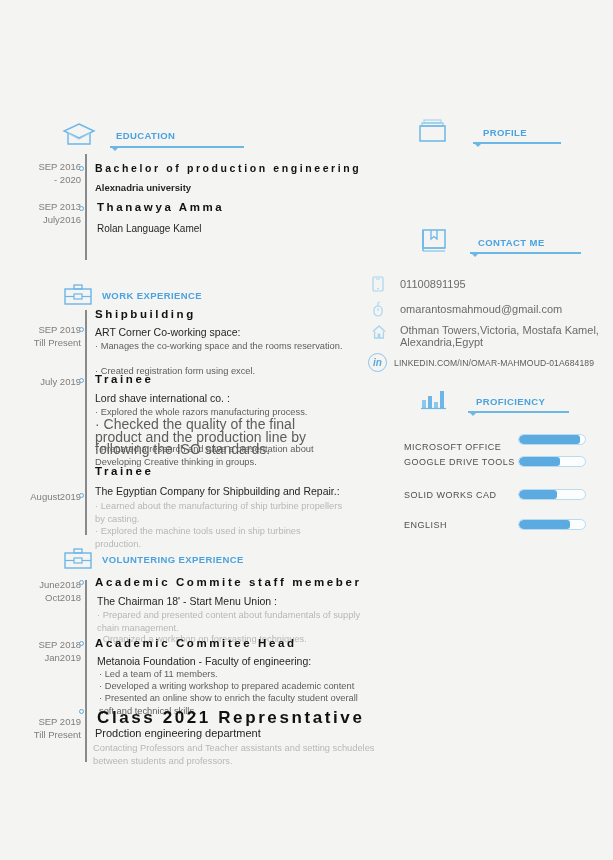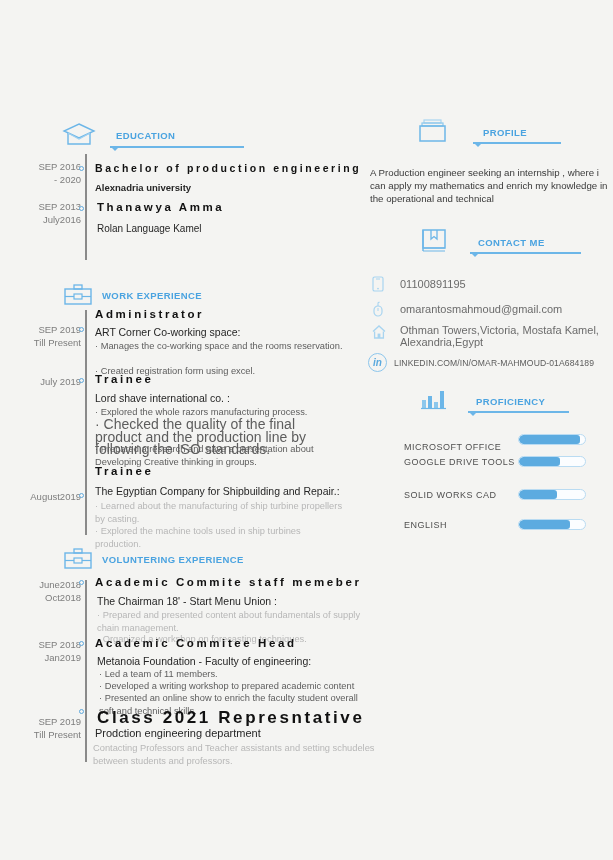--- a/index.html
+++ b/index.html
@@ -152,21 +152,21 @@
     </div>
   </div>
 
   <div class="tl" style="left:0; top:305px;">
     <span class="tl-line" style="left:85px; top:5px; height:225px;"></span>
 
     <div>
       <span class="date" style="left:9px; top:18px;">SEP 2019
 Till Present</span>
       <span class="dot" style="left:79px; top:22px;"></span>
-      <span class="job-title" style="left:95px; top:3px; font-size:11.5px;">Administrator</span>
+      <span class="job-title" style="left:95px; top:3px; font-size:11.5px;">Shipbuilding</span>
       <span class="org" style="left:95px; top:21px; font-size:10.5px;">ART Corner Co-working space:</span>
       <span class="bullets" style="left:95px; top:35px; font-size:9.3px; width:250px;">· Manages the co-working space and the rooms reservation.</span>
       <span class="bullets" style="left:95px; top:60px; font-size:9.3px; width:250px;">· Created registration form using excel.</span>
     </div>
 
     <div>
       <span class="date" style="left:9px; top:70px;">July 2019</span>
       <span class="dot" style="left:79px; top:73px;"></span>
       <span class="job-title" style="left:95px; top:68px; font-size:11.5px;">Trainee</span>
       <span class="org" style="left:95px; top:87px; font-size:10.5px;">Lord shave international co. :</span>
@@ -241,21 +241,20 @@
           <rect x="7" y="2" width="17" height="3" fill="none" stroke="#a8d4f0" stroke-width="1.2"></rect>
           <rect x="5" y="5" width="21" height="3" fill="none" stroke="#8cc7ec" stroke-width="1.2"></rect>
           <rect x="3" y="8" width="25" height="15" fill="none" stroke="#6cb6e8" stroke-width="1.5"></rect>
         </svg>
       </span>
       <span class="sec-label" style="left:66px; top:9px;">PROFILE</span>
       <span class="sec-rule" style="left:56px; top:24px; width:88px;"></span>
       <span class="sec-arrow" style="left:56px; top:24px;"></span>
     </div>
   </div>
-  <div class="profile-text" style="left:370px; top:166px; width:240px;">A Production engineer seeking an internship , where i can apply my mathematics and enrich my knowledge in the operational and technical</div>
 
   <div class="sec" style="left:420px; top:228px;">
     <div class="sec-head">
       <span class="sec-icon">
         <svg width="30" height="28" viewBox="0 0 30 28">
           <rect x="3" y="2" width="22" height="18" fill="none" stroke="#6cb6e8" stroke-width="1.5"></rect>
           <path d="M11 2 V11 L14 8.5 L17 11 V2" fill="none" stroke="#6cb6e8" stroke-width="1.3"></path>
           <path d="M3 20 H25 M3 23 H25" stroke="#6cb6e8" stroke-width="1.2" fill="none"></path>
           <line x1="3" y1="2" x2="3" y2="23" stroke="#6cb6e8" stroke-width="1.5"></line>
         </svg>

